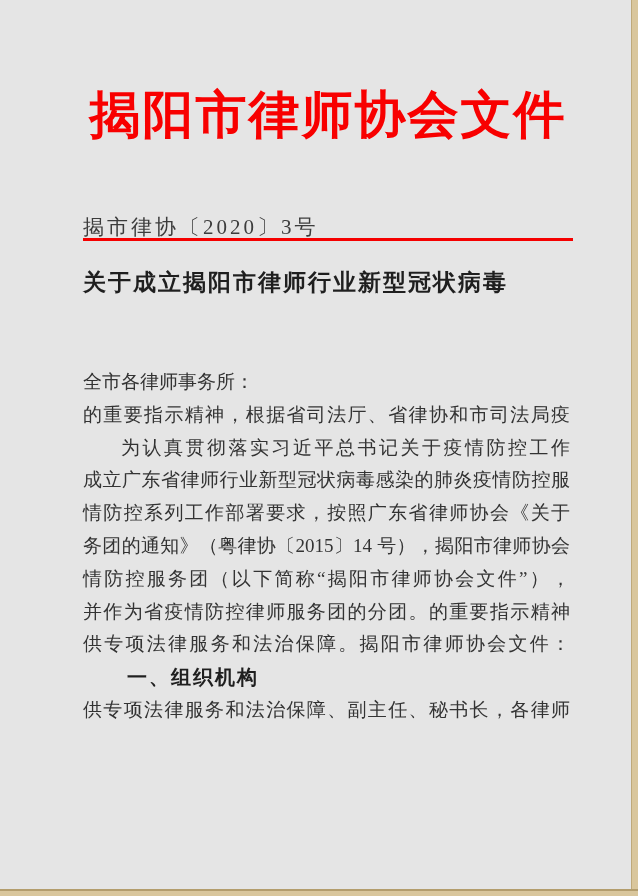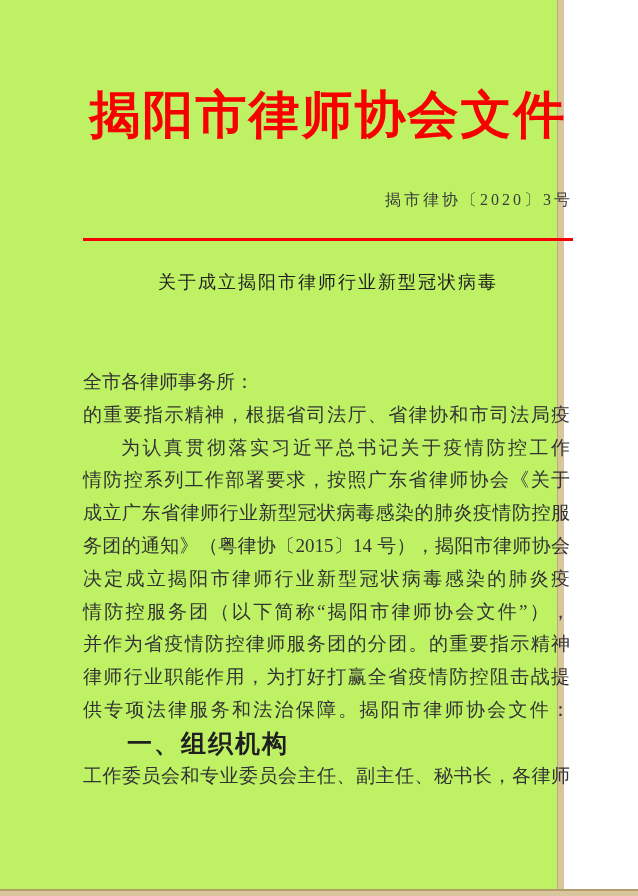--- a/index.html
+++ b/index.html
@@ -5,22 +5,22 @@
   * { margin:0; padding:0; box-sizing:border-box; }
   html,body { width:638px; height:896px; }
   body {
     background:#ffffff;
     font-family:"Liberation Serif", serif;
     overflow:hidden;
     position:relative;
   }
   .page {
     position:absolute; top:0; left:0;
-    width:564px; height:896px;
-    background:#bef264;
+    width:638px; height:896px;
+    background:#e5e5e5;
   }
   
   .scan-edge-right {
     position:absolute; top:0; right:0;
     width:7px; height:896px;
     background:linear-gradient(90deg,#bfa97a 0,#bfa97a 1px,#d9c69c 1px,#d9c69c 100%);
   }
   .scan-edge-bottom {
     position:absolute; bottom:0; left:0;
     width:638px; height:7px;
@@ -30,36 +30,36 @@
     position:absolute; top:82px; left:74px; width:508px;
     text-align:center;
     font-size:51px; font-weight:bold;
     color:#f80000;
     letter-spacing:2px;
     line-height:66px;
     font-family:"Liberation Serif", serif;
     white-space:nowrap;
   }
   .doc-number {
-    position:absolute; top:190px; left:83px; width:490px;
-    text-align:right;
-    font-size:16px;
+    position:absolute; top:213px; left:83px; width:490px;
+    text-align:left;
+    font-size:21px;
     letter-spacing:3px;
     color:#3c3c3c;
     white-space:nowrap;
   }
   .red-rule {
     position:absolute; top:238px; left:83px;
     width:490px; height:3px;
     background:#f50000;
   }
   .notice-title {
     position:absolute; top:263px; left:83px; width:490px;
-    text-align:center;
-    font-size:18px; font-weight:normal;
+    text-align:left;
+    font-size:23px; font-weight:bold;
     color:#1f1f1f;
     line-height:38px;
     letter-spacing:2px;
     font-family:"Liberation Sans", sans-serif;
   }
   .doc-body {
     position:absolute; top:366px; left:83px; width:487px;
     font-size:19px;
     color:#333333;
   }
@@ -74,21 +74,21 @@
     text-align-last:left;
   }
   .ind1 { padding-left:38px; }
   .ind2 { padding-left:29px; }
   .heading {
     font-weight:bold;
     padding-left:44px;
     font-family:"Liberation Sans", sans-serif;
     color:#1f1f1f;
     letter-spacing:2px;
-    font-size:25px;
+    font-size:20px;
   }
 </style>
 </head>
 <body>
 
 <div class="page">
 
   <div class="scan-edge-right"></div>
   <div class="scan-edge-bottom"></div>
 
@@ -100,27 +100,25 @@
 
   <div class="notice-title">
     <div>关于成立揭阳市律师行业新型冠状病毒</div>
   </div>
 
   <div class="doc-body">
     <div class="line noj">全市各律师事务所：</div>
 
     <div class="line">的重要指示精神，根据省司法厅、省律协和市司法局疫</div>
     <div class="line ind1">为认真贯彻落实习近平总书记关于疫情防控工作</div>
+    <div class="line">成立广东省律师行业新型冠状病毒感染的肺炎疫情防控服</div>
     <div class="line">情防控系列工作部署要求，按照广东省律师协会《关于</div>
-    <div class="line">成立广东省律师行业新型冠状病毒感染的肺炎疫情防控服</div>
     <div class="line">务团的通知》（粤律协〔2015〕14 号），揭阳市律师协会</div>
-    <div class="line">决定成立揭阳市律师行业新型冠状病毒感染的肺炎疫</div>
     <div class="line">情防控服务团（以下简称“揭阳市律师协会文件”），</div>
     <div class="line">并作为省疫情防控律师服务团的分团。的重要指示精神</div>
-    <div class="line">律师行业职能作用，为打好打赢全省疫情防控阻击战提</div>
     <div class="line">供专项法律服务和法治保障。揭阳市律师协会文件：</div>
 
     <div class="line heading noj">一、组织机构</div>
 
-    <div class="line">工作委员会和专业委员会主任、副主任、秘书长，各律师</div>
+    <div class="line">供专项法律服务和法治保障、副主任、秘书长，各律师</div>
   </div>
 
 </div>
 
 </body></html>

